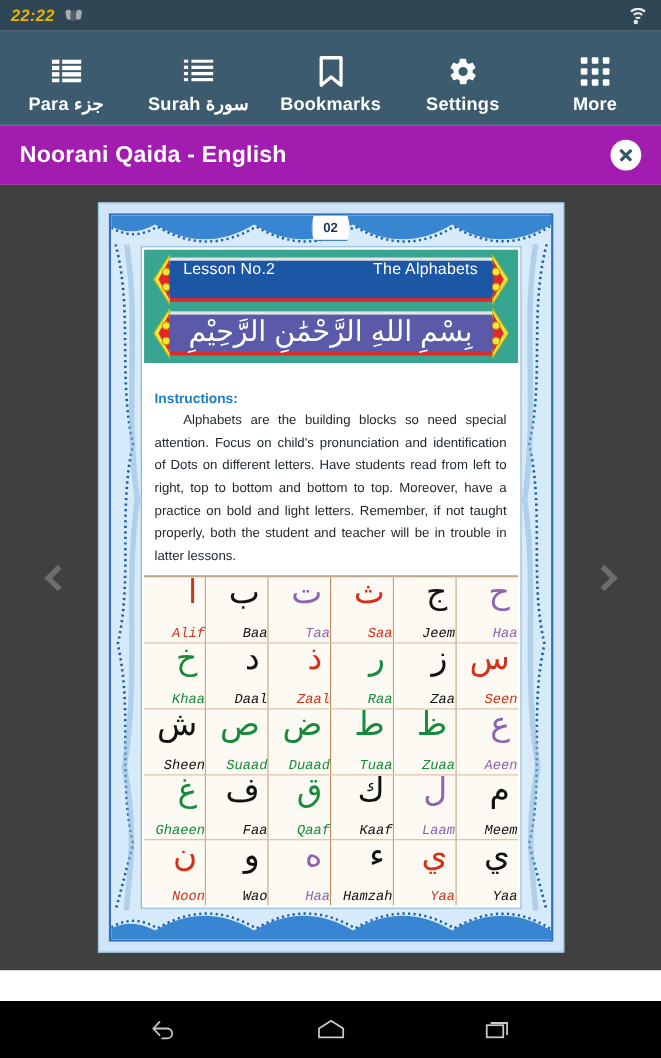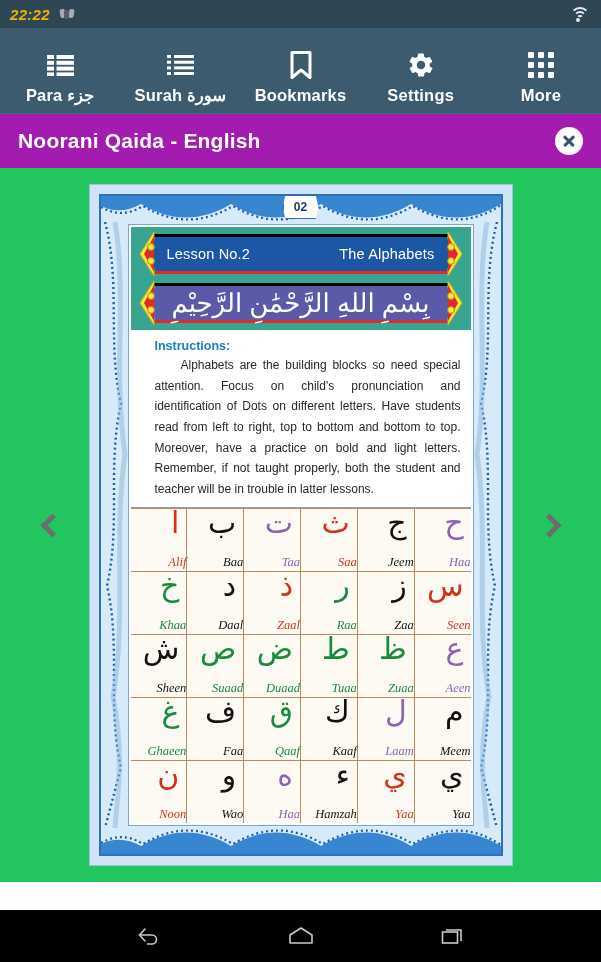--- a/index.html
+++ b/index.html
@@ -57,21 +57,21 @@
   .title-text{ font-size:21px; font-weight:bold; letter-spacing:.2px; }
   .title-spacer{ flex:1; }
   .close-btn{ width:28px; height:28px; border-radius:50%; background:#fff; position:relative; cursor:pointer; }
   .close-btn::before,.close-btn::after{
     content:""; position:absolute; left:50%; top:50%; width:14px; height:2.6px; background:#37566b;
     border-radius:1px; }
   .close-btn::before{ transform:translate(-50%,-50%) rotate(45deg); }
   .close-btn::after{ transform:translate(-50%,-50%) rotate(-45deg); }
 
   
-  .viewer{ position:relative; height:714px; background:#22c55e; display:flex;
+  .viewer{ position:relative; height:714px; background:#404040; display:flex;
            align-items:center; justify-content:center; }
   .arrow{ position:absolute; top:50%; transform:translateY(-50%); width:42px; height:52px;
           display:flex; align-items:center; justify-content:center; cursor:pointer; }
   .arrow-left{ left:28px; } .arrow-right{ right:28px; }
   .chev{ width:17px; height:17px; border-left:5px solid #6d6d6d; border-bottom:5px solid #6d6d6d; }
   .arrow-left .chev{ transform:rotate(45deg); margin-left:6px; }
   .arrow-right .chev{ transform:rotate(-135deg); margin-right:6px; }
 
   
   .page{
@@ -109,51 +109,51 @@
     box-shadow:0 0 0 1px #7aa8cf;
     z-index:5; display:flex; flex-direction:column;
   }
 
   
   .banner-block{ background:#37a58f; padding:7px 6px; position:relative; }
   .ribbon{ position:relative; margin:0 16px 0 16px; height:40px; }
   .ribbon + .ribbon{ margin-top:9px; }
   .ribbon .bar{
     position:absolute; left:0; right:0; top:0; bottom:0;
-    border-top:3px solid #000000; border-bottom:3px solid #e02a2a;
+    border-top:3px solid #e5e5e5; border-bottom:3px solid #e02a2a;
     background:#1c57a5;
-    display:flex; align-items:center; justify-content:space-between;
+    display:flex; justify-content:space-between;
     padding:0 14px; color:#fff;
   }
   .ribbon.purple .bar{ background:#5a5aa8; justify-content:center; }
   .lesson-no{ font-size:14.5px; letter-spacing:.2px; }
   .lesson-title{ font-size:14.5px; letter-spacing:.2px; }
   .bismillah{ font-size:26px; color:#fff; direction:rtl; letter-spacing:1px; }
 
   
   .cap{ position:absolute; top:-3px; bottom:-3px; width:19px; z-index:3; }
   .cap.left{ left:-17px; } .cap.right{ right:-17px; transform:scaleX(-1); }
   .cap svg{ width:100%; height:100%; display:block; }
 
   
-  .instructions{ padding:9px 10px 8px 24px; border-bottom:1px solid #8aa3b5; }
+  .instructions{ padding:9px 10px 8px 10px; border-bottom:1px solid #8aa3b5;margin-top:16px; }
   .ins-head{ color:#1b7fc4; font-size:12.5px; font-weight:bold; margin-bottom:2px; }
   .ins-body{ font-size:12px; line-height:1.72; color:#22292e; text-align:justify;
              text-indent:26px; }
 
   
   .grid{ flex:1; display:flex; flex-direction:column; border-top:1px solid #b98b5a; }
   .grow{ flex:1; display:flex; direction:rtl; border-bottom:1px solid #b98b5a; }
   .grow:last-child{ border-bottom:none; }
   .gcell{ flex:1; position:relative; border-left:1px solid #b98b5a;
           background:#fdfaf4; display:flex; align-items:flex-end; }
   .gcell:last-child{ border-left:none; }
   .glyph{ position:absolute; right:7px; top:-1px; font-size:30px; line-height:1;
           font-family:"DejaVu Sans", sans-serif; direction:rtl; }
-  .gname{ direction:ltr; font-size:12.5px; font-style:italic; font-family:Liberation Serif, serif;
+  .gname{ direction:ltr; font-size:12.5px; font-style:italic; font-family:Liberation Mono, monospace;
           padding:0 0 1px 5px; }
 
   .c-black{ color:#111111; } .c-red{ color:#d23219; }
   .c-purple{ color:#8e63b0; } .c-green{ color:#178a3c; }
 
   
   .navbar{ position:absolute; left:0; bottom:0; width:601px; height:52px; background:#000;
            display:flex; align-items:center; justify-content:center; gap:118px; }
   .nav-btn{ width:34px; height:30px; display:flex; align-items:center; justify-content:center;
             cursor:pointer; }

